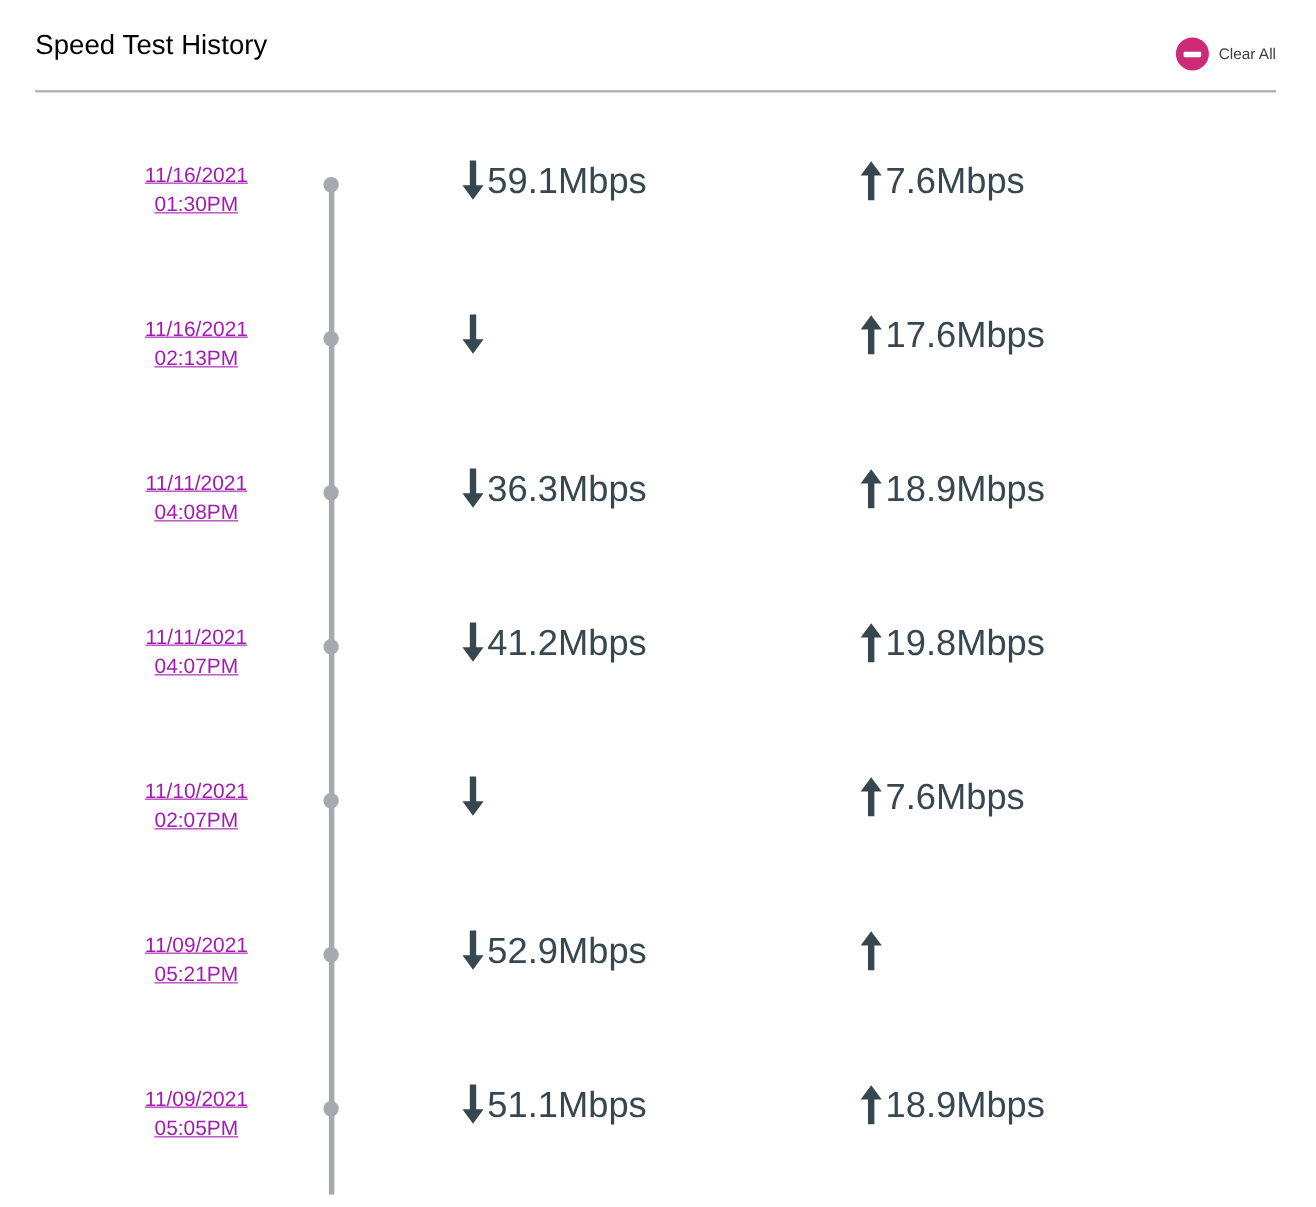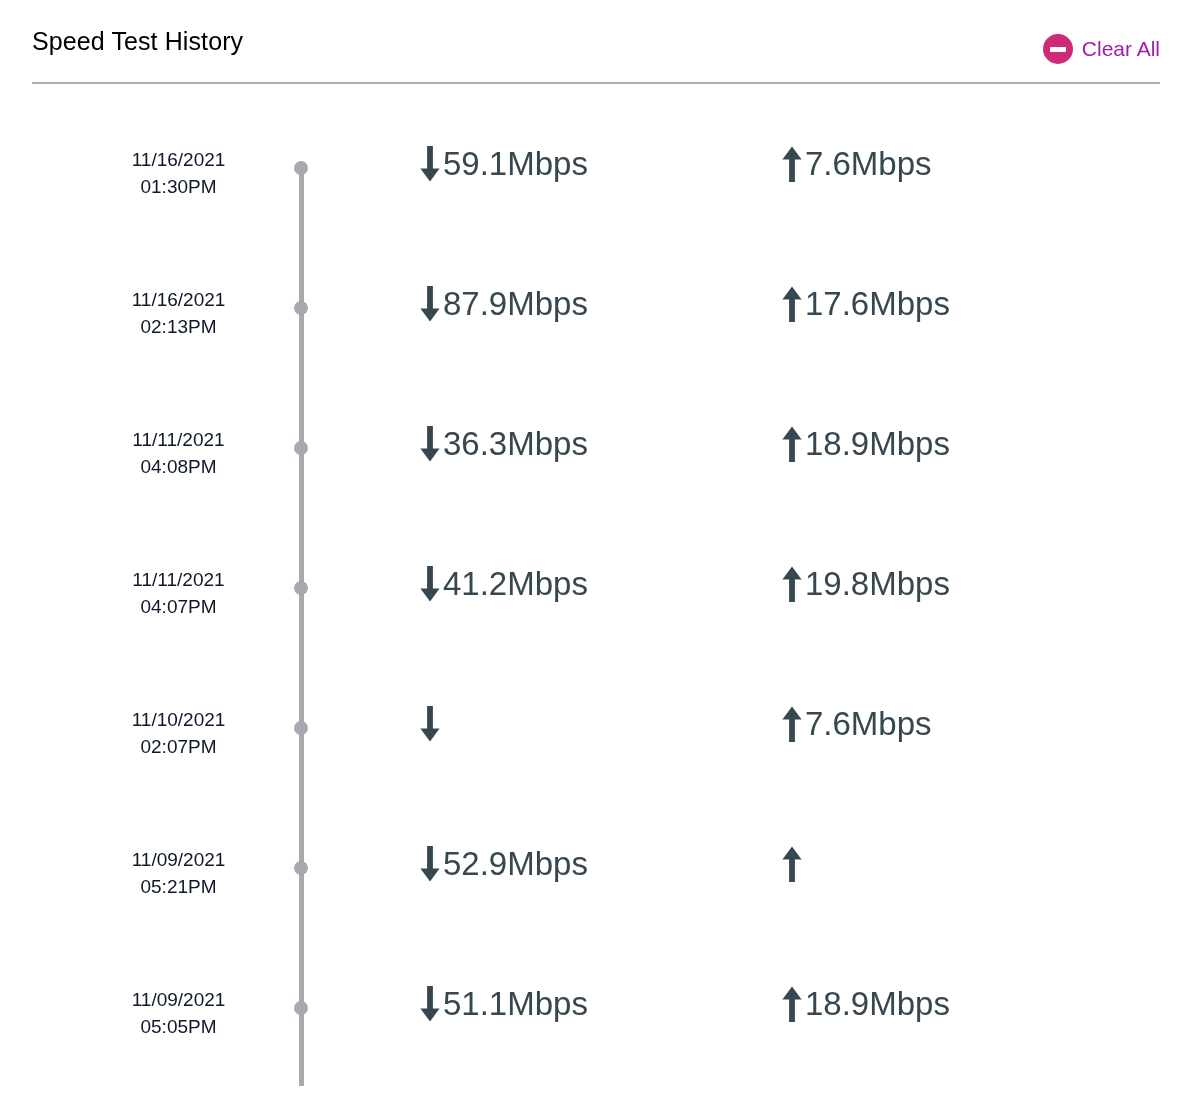--- a/index.html
+++ b/index.html
@@ -61,22 +61,22 @@
     flex: none;
   }
   .minus-circle-icon .bar {
     width: 16px;
     height: 5px;
     background: #ffffff;
     border-radius: 1px;
   }
 
   .clear-all-label {
-    font-size: 21px;
-    color: #a21caf;
+    font-size: 14px;
+    color: #404040;
     line-height: 24px;
     white-space: nowrap;
   }
 
   
   .timeline-wrap {
     position: absolute;
     left: 0;
     top: 110px;
     width: 1196px;
@@ -99,22 +99,23 @@
   }
 
   .row-date {
     position: absolute;
     left: 96px;
     top: 36px;
     width: 165px;
     text-align: center;
     font-size: 19px;
     line-height: 27px;
-    color: #0f172a;
+    color: #a21caf;
     white-space: nowrap;
+    text-decoration: underline;
   }
 
   .row-dot {
     position: absolute;
     left: 294px;
     top: 51px;
     width: 14px;
     height: 14px;
     border-radius: 50%;
     background: #a6aaae;
@@ -192,21 +193,20 @@
       <div>11/16/2021</div>
       <div>02:13PM</div>
     </div>
 
     <div class="row-dot"></div>
 
     <div class="metric download">
       <svg class="arrow-icon" viewBox="0 0 24 40">
         <path d="M9.1 2 L14.9 2 L14.9 24.5 L21.6 24.5 L12 37.5 L2.4 24.5 L9.1 24.5 Z" fill="#37474f"></path>
       </svg>
-      <span class="metric-value">87.9Mbps</span>
     </div>
 
     <div class="metric upload">
       <svg class="arrow-icon" viewBox="0 0 24 40">
         <path d="M9.1 38 L14.9 38 L14.9 15.5 L21.6 15.5 L12 2.5 L2.4 15.5 L9.1 15.5 Z" fill="#37474f"></path>
       </svg>
       <span class="metric-value">17.6Mbps</span>
     </div>
   </div>
 

